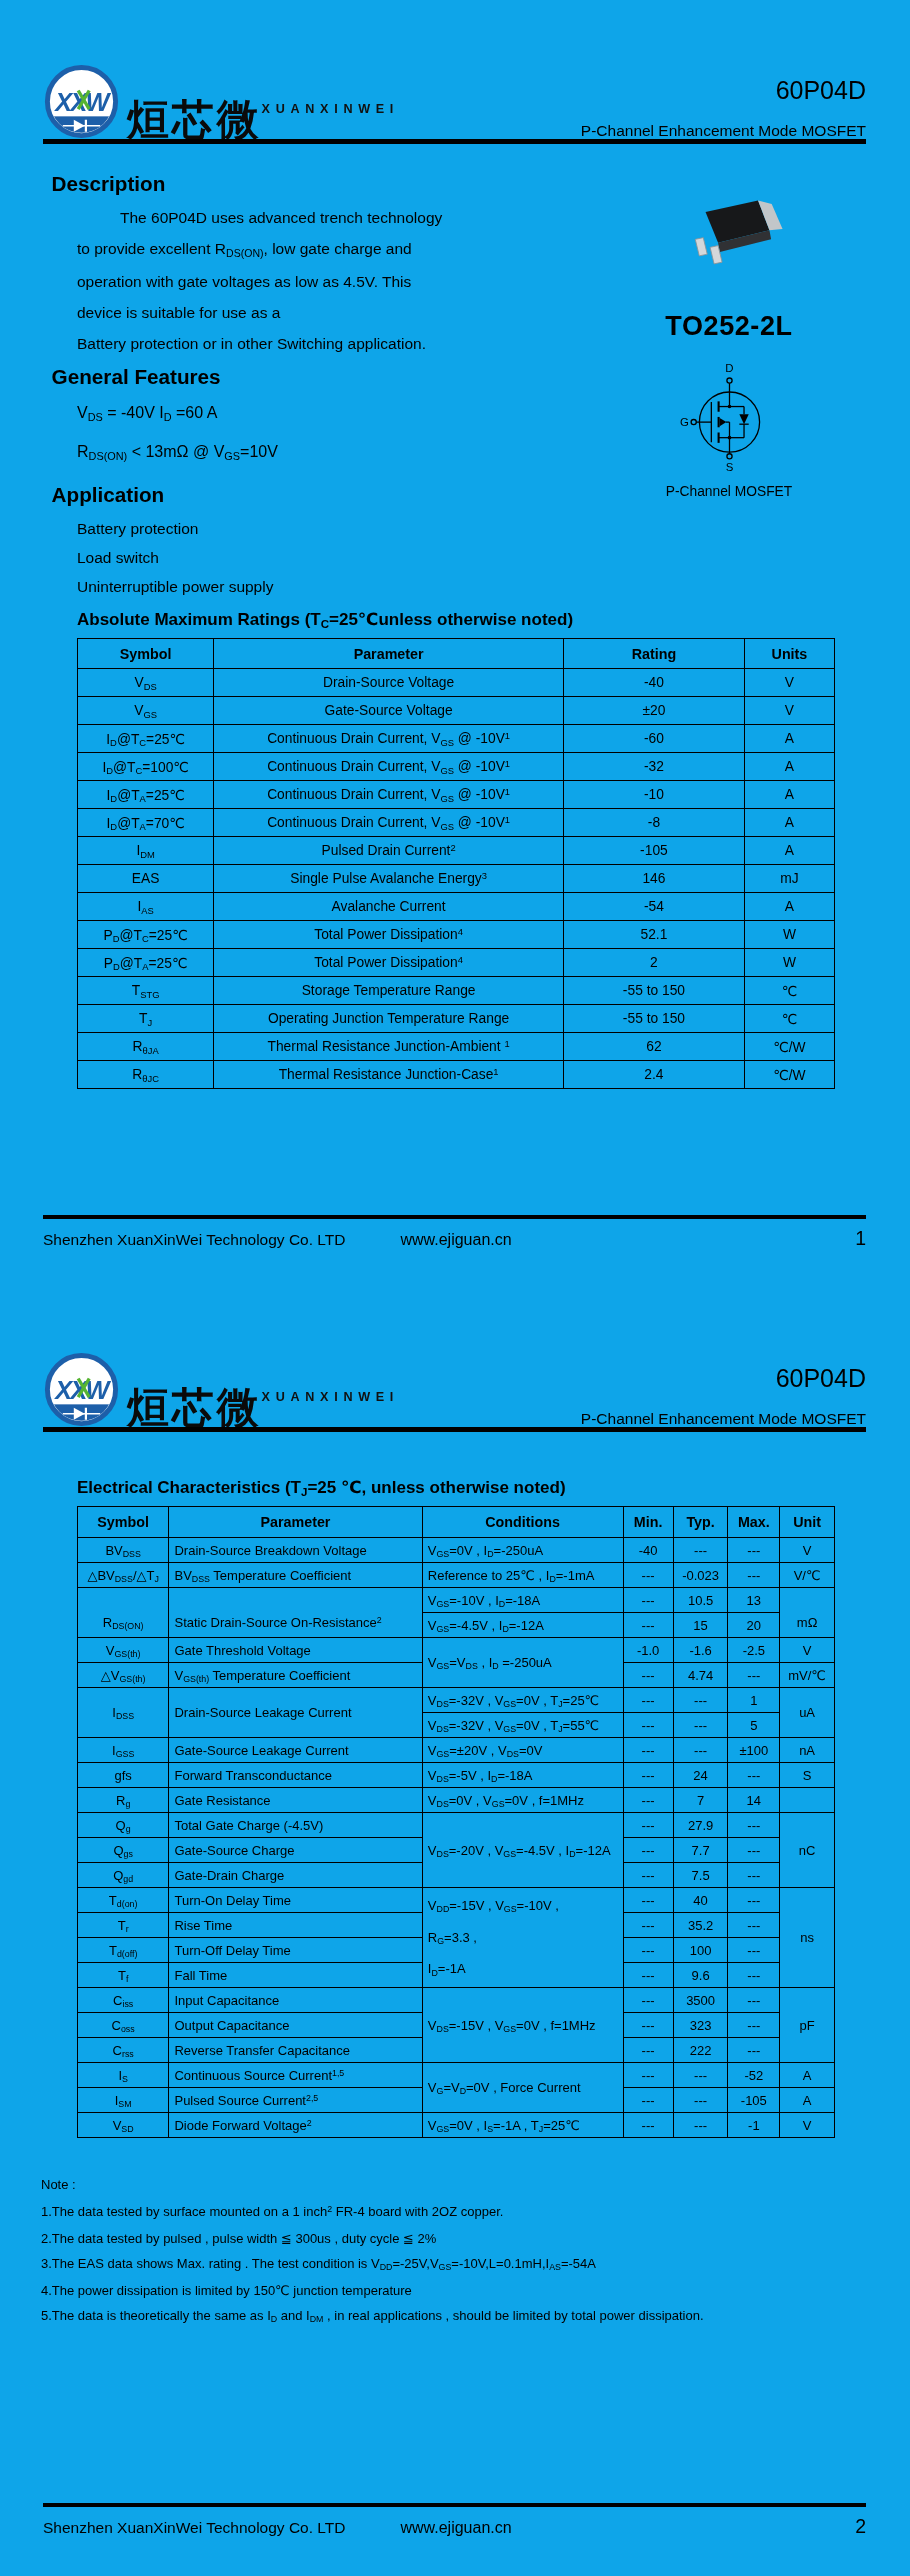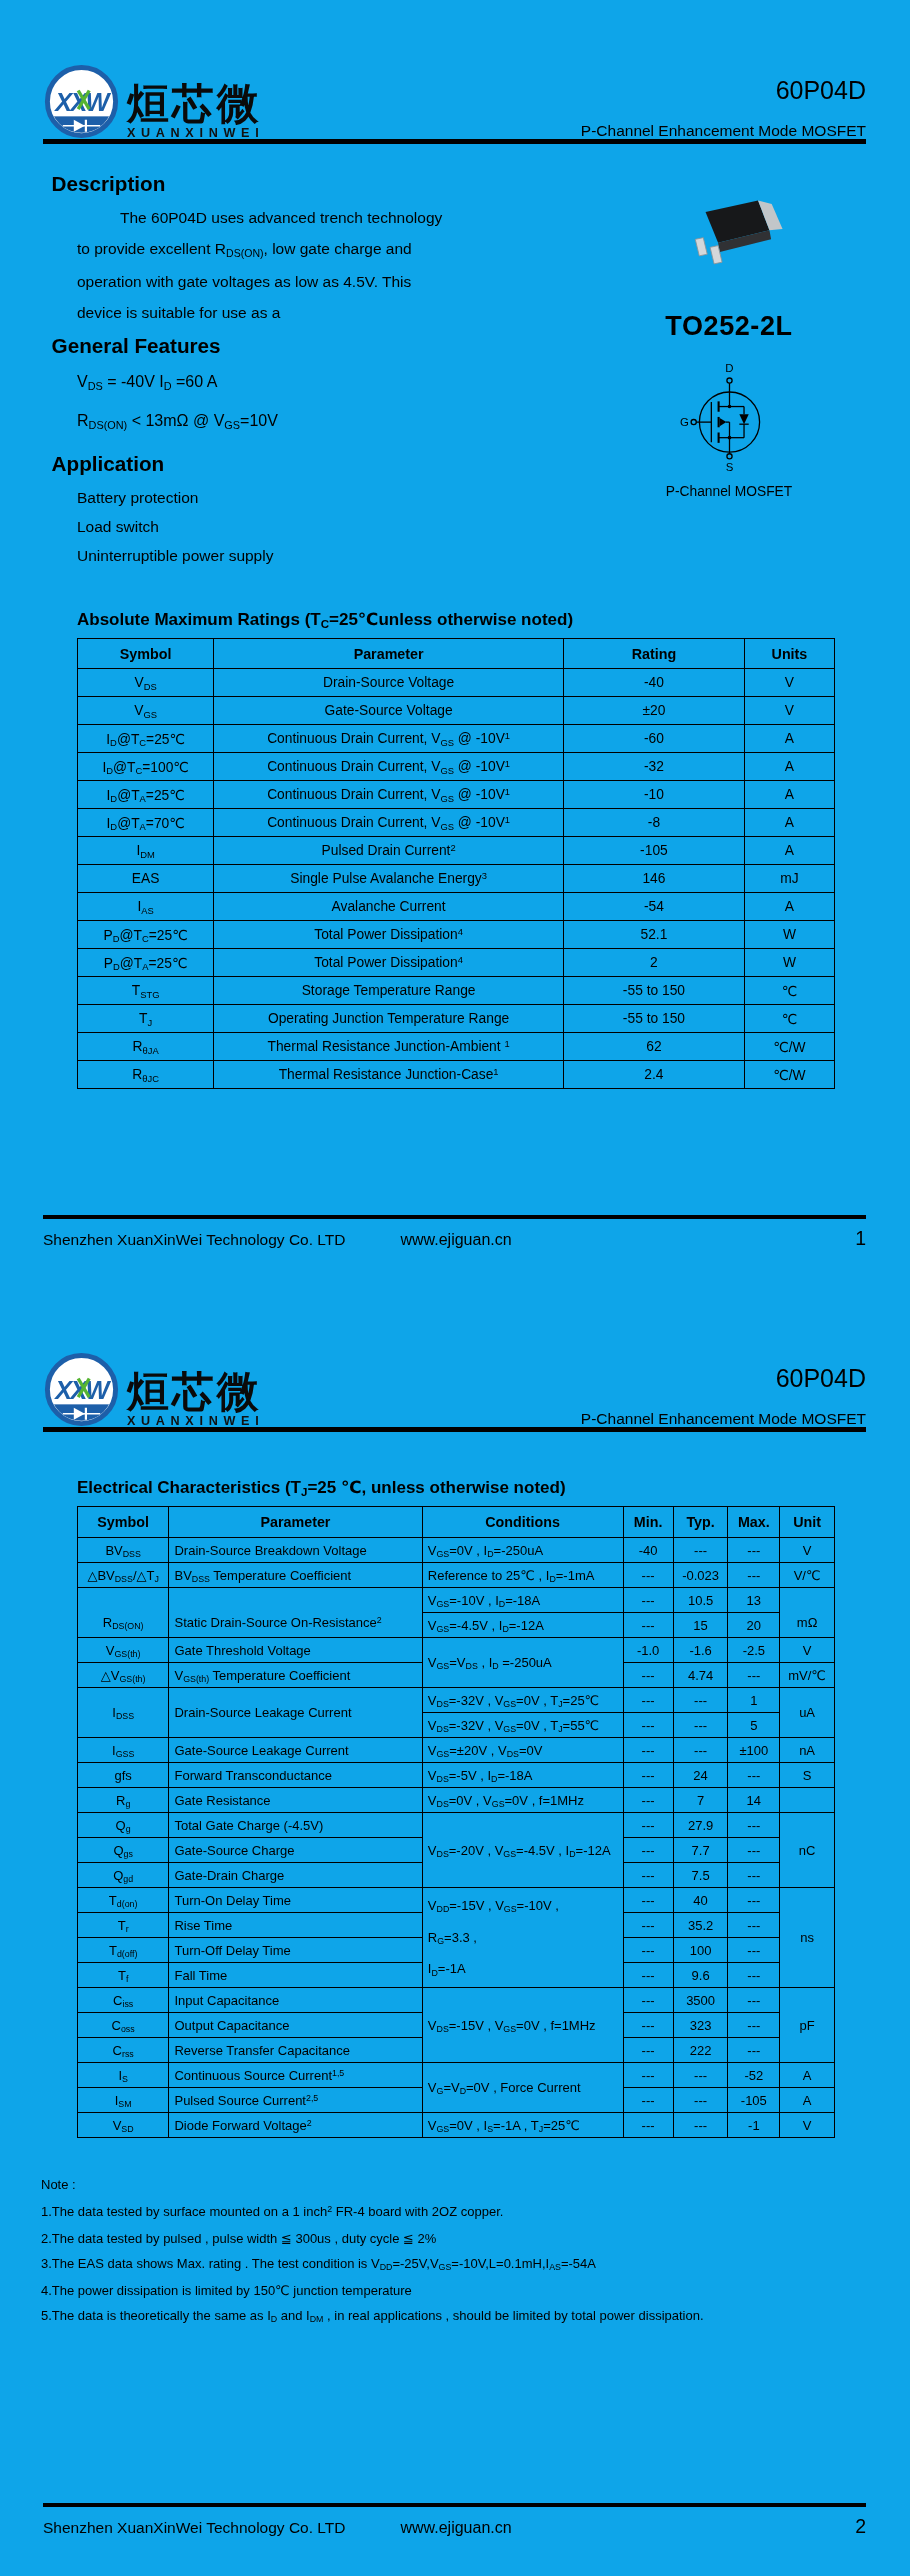--- a/index.html
+++ b/index.html
@@ -10,21 +10,21 @@
   }
   sub { font-size: 68%; vertical-align: baseline; position: relative; top: 0.28em; }
   sup { font-size: 68%; vertical-align: baseline; position: relative; top: -0.45em; }
 
   .page { position: relative; width: 910px; height: 1288px; background: #0ea5e9; overflow: hidden; }
 
   
   .doc-header { position: absolute; left: 43px; right: 44px; top: 55px; height: 85px;
                 display: flex; justify-content: space-between; align-items: flex-end; }
   .logo-row { display: flex; align-items: flex-end; gap: 6.9px; }
-  .logo-textcol { display: flex; flex-direction: column; }
+  .logo-textcol { display: flex; flex-direction: row; }
   .logo-cn { font-size: 42px; font-weight: 700; line-height: 0.95; letter-spacing: 2.9px; color: #0a0a0a; }
   .logo-en { font-size: 12.6px; font-weight: 600; letter-spacing: 5.7px; margin-top: 1.7px; color: #111; }
   .title-block { text-align: right; }
   .part-number { font-size: 25px; line-height: 1.05; }
   .subtitle { font-size: 15.5px; margin-top: 19px; }
   .header-rule { position: absolute; left: 43px; right: 44px; top: 139px; height: 4.6px; background: #000; }
 
   
   .intro-left { position: absolute; left: 43px; top: 172px; width: 545px; }
   .sec-h { font-size: 20.7px; font-weight: 700; margin: 0 0 0 8.6px; }
@@ -108,20 +108,21 @@
   </div>
   <div class="header-rule"></div>
 
   <div class="intro-left">
     <h2 class="sec-h">Description</h2>
     <div class="desc-lines">
       <div class="ln">The 60P04D uses advanced trench technology</div>
       <div class="ln">to provide excellent R<sub>DS(ON)</sub>, low gate charge and</div>
       <div class="ln">operation with gate voltages as low as 4.5V. This</div>
       <div class="ln">device is suitable for use as a</div>
+      <div class="ln">Battery protection or in other Switching application.</div>
     </div>
     <h2 class="sec-h h-gf">General Features</h2>
     <div class="gf-lines">
       <div>V<sub>DS</sub> = -40V  I<sub>D</sub> =60 A</div>
       <div>R<sub>DS(ON)</sub> &lt; 13mΩ @ V<sub>GS</sub>=10V</div>
     </div>
     <h2 class="sec-h h-app">Application</h2>
     <div class="app-lines">
       <div>Battery protection</div>
       <div>Load switch</div>

